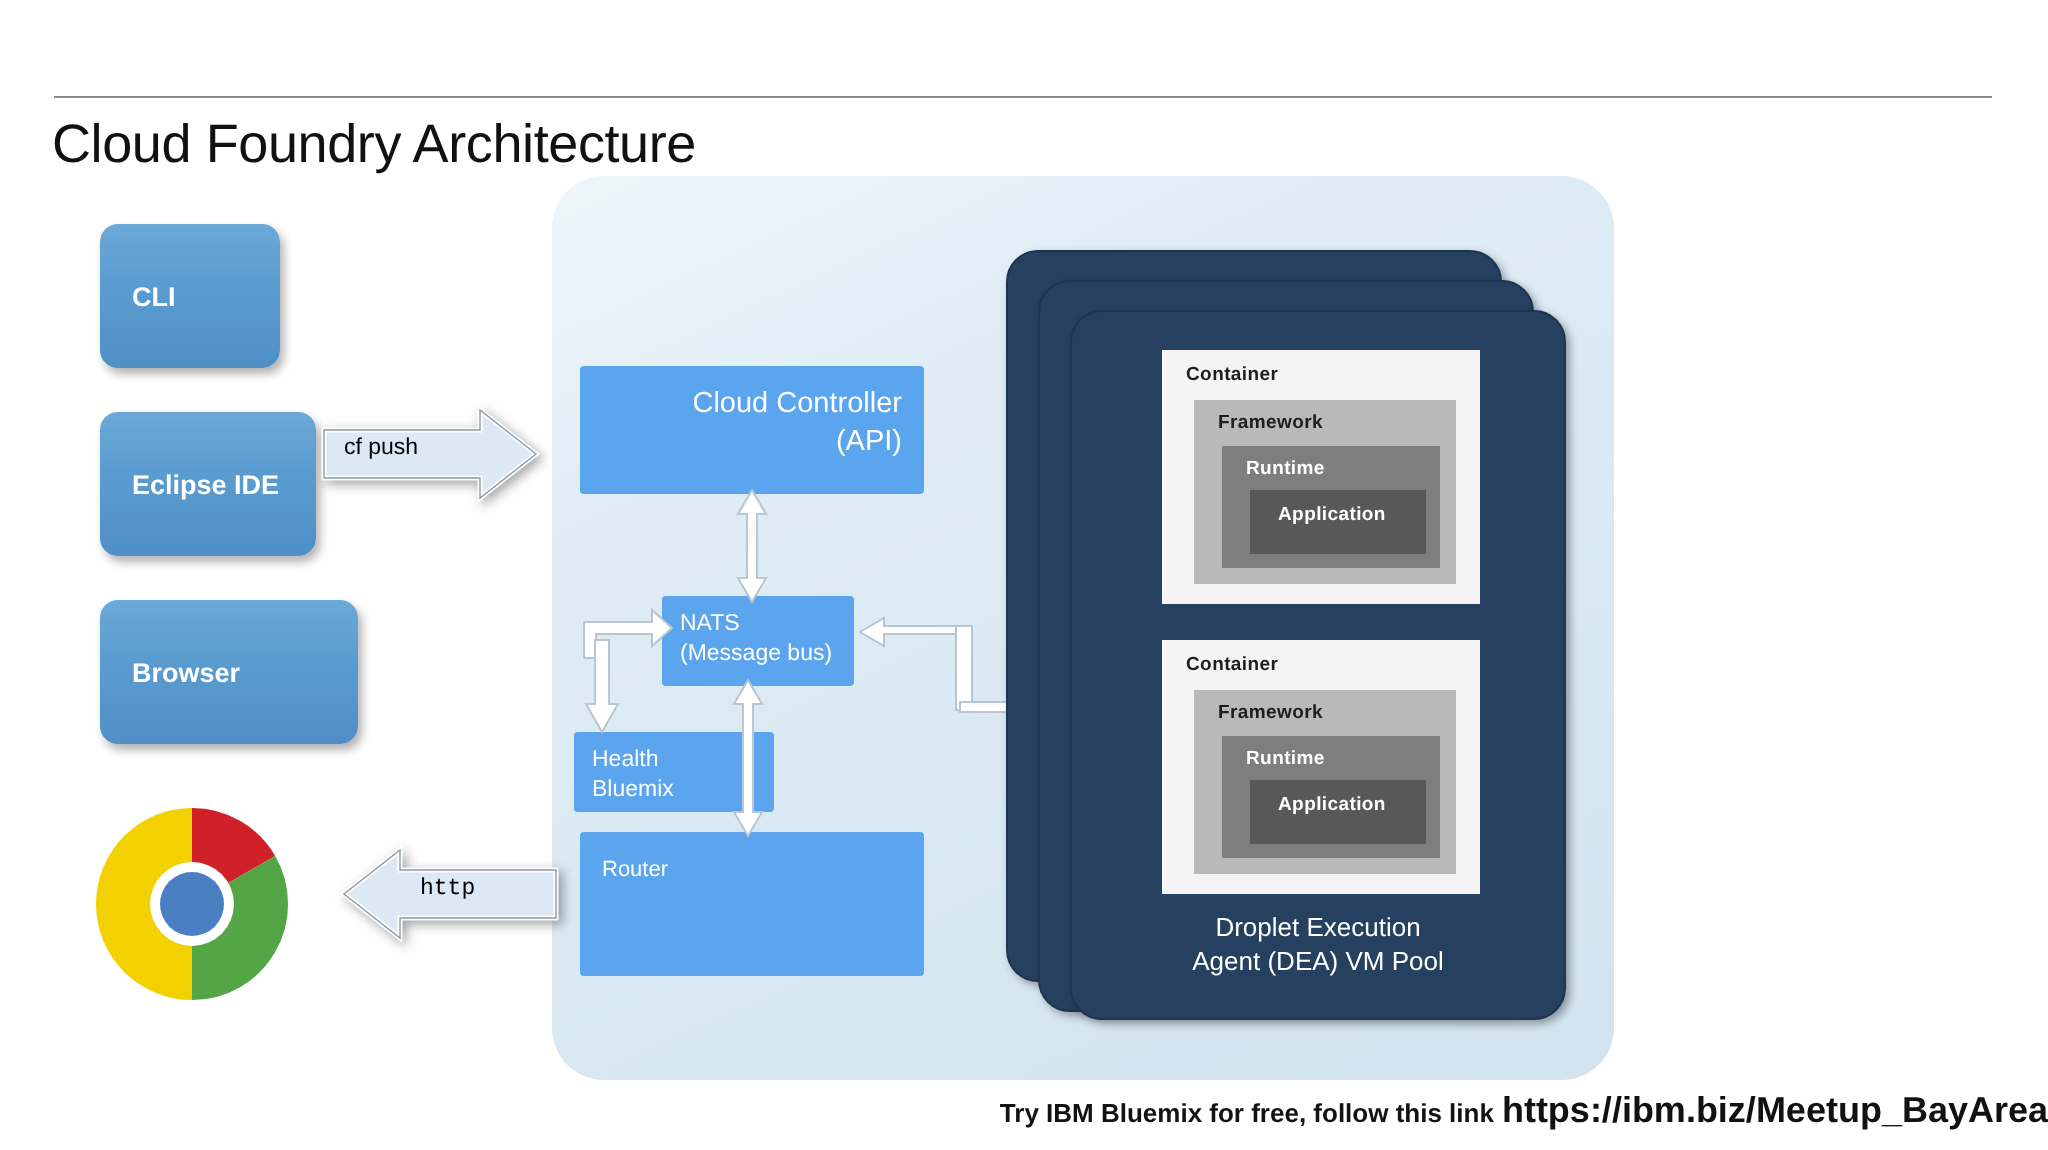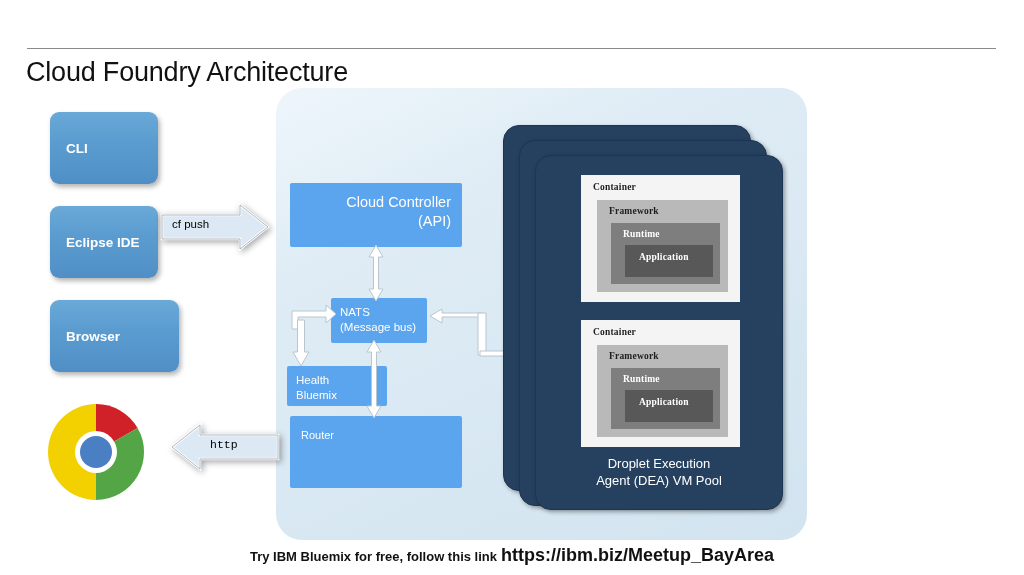--- a/index.html
+++ b/index.html
@@ -53,21 +53,21 @@
     background: linear-gradient(180deg, #6aa9d8 0%, #5b9cd0 42%, #4f8fc6 100%);
     box-shadow: 2px 3px 5px rgba(0,0,0,0.30);
     color: #ffffff;
     font-weight: bold;
     font-size: 13.5px;
     display: flex;
     align-items: center;
     padding-left: 16px;
     box-sizing: border-box;
   }
-  .client-cli     { left: 50px; top: 112px; width: 108px; height: 72px; }
+  .client-cli     { left: 50px; top: 112px; width: 90px; height: 72px; }
   .client-eclipse { left: 50px; top: 206px; width: 108px; height: 72px; }
   .client-browser { left: 50px; top: 300px; width: 129px; height: 72px; text-align: right; }
 
   
   .chrome-logo {
     position: absolute;
     left: 46px;
     top: 402px;
     width: 100px;
     height: 100px;
@@ -133,21 +133,20 @@
     line-height: 1.33;
     z-index: 6;
   }
 
   
   .container-box {
     position: absolute;
     background: #f4f4f4;
     box-sizing: border-box;
     z-index: 5;
-    font-family: Liberation Serif, serif;
   }
   .container-box .c-lbl {
     position: absolute;
     left: 12px;
     top: 7px;
     font-size: 9.5px;
     font-weight: bold;
     color: #1e1e1e;
     letter-spacing: 0.2px;
   }
@@ -205,21 +204,21 @@
 
   .cont-1 { left: 581px; top: 175px; width: 159px; height: 127px; }
   .cont-2 { left: 581px; top: 320px; width: 159px; height: 127px; }
 
   
   .footer {
     position: absolute;
     left: 0;
     top: 545px;
     width: 1024px;
-    text-align: center;
+    text-align: right;
     white-space: nowrap;
   }
   .footer .f-small {
     font-size: 13px;
     font-weight: bold;
     color: #121212;
   }
   .footer .f-link {
     font-size: 18px;
     font-weight: bold;

